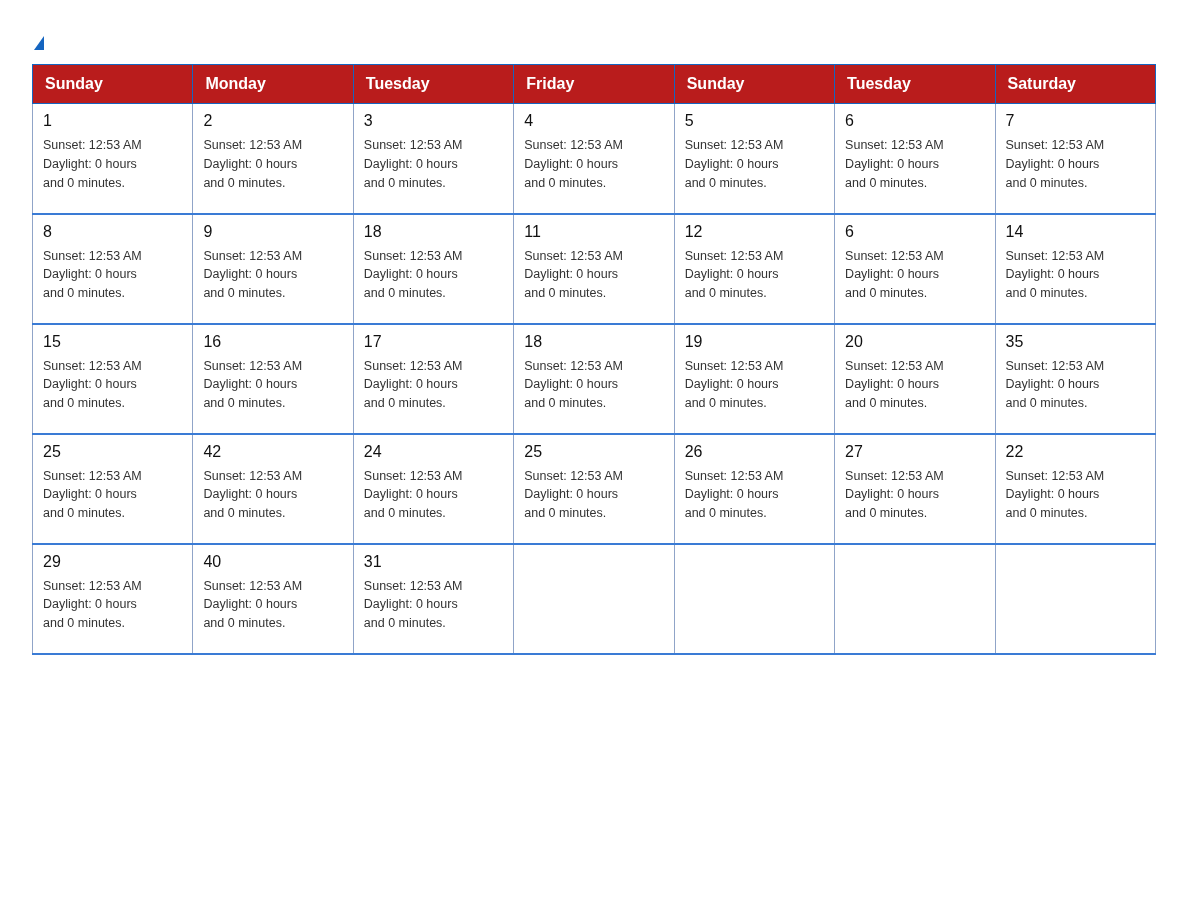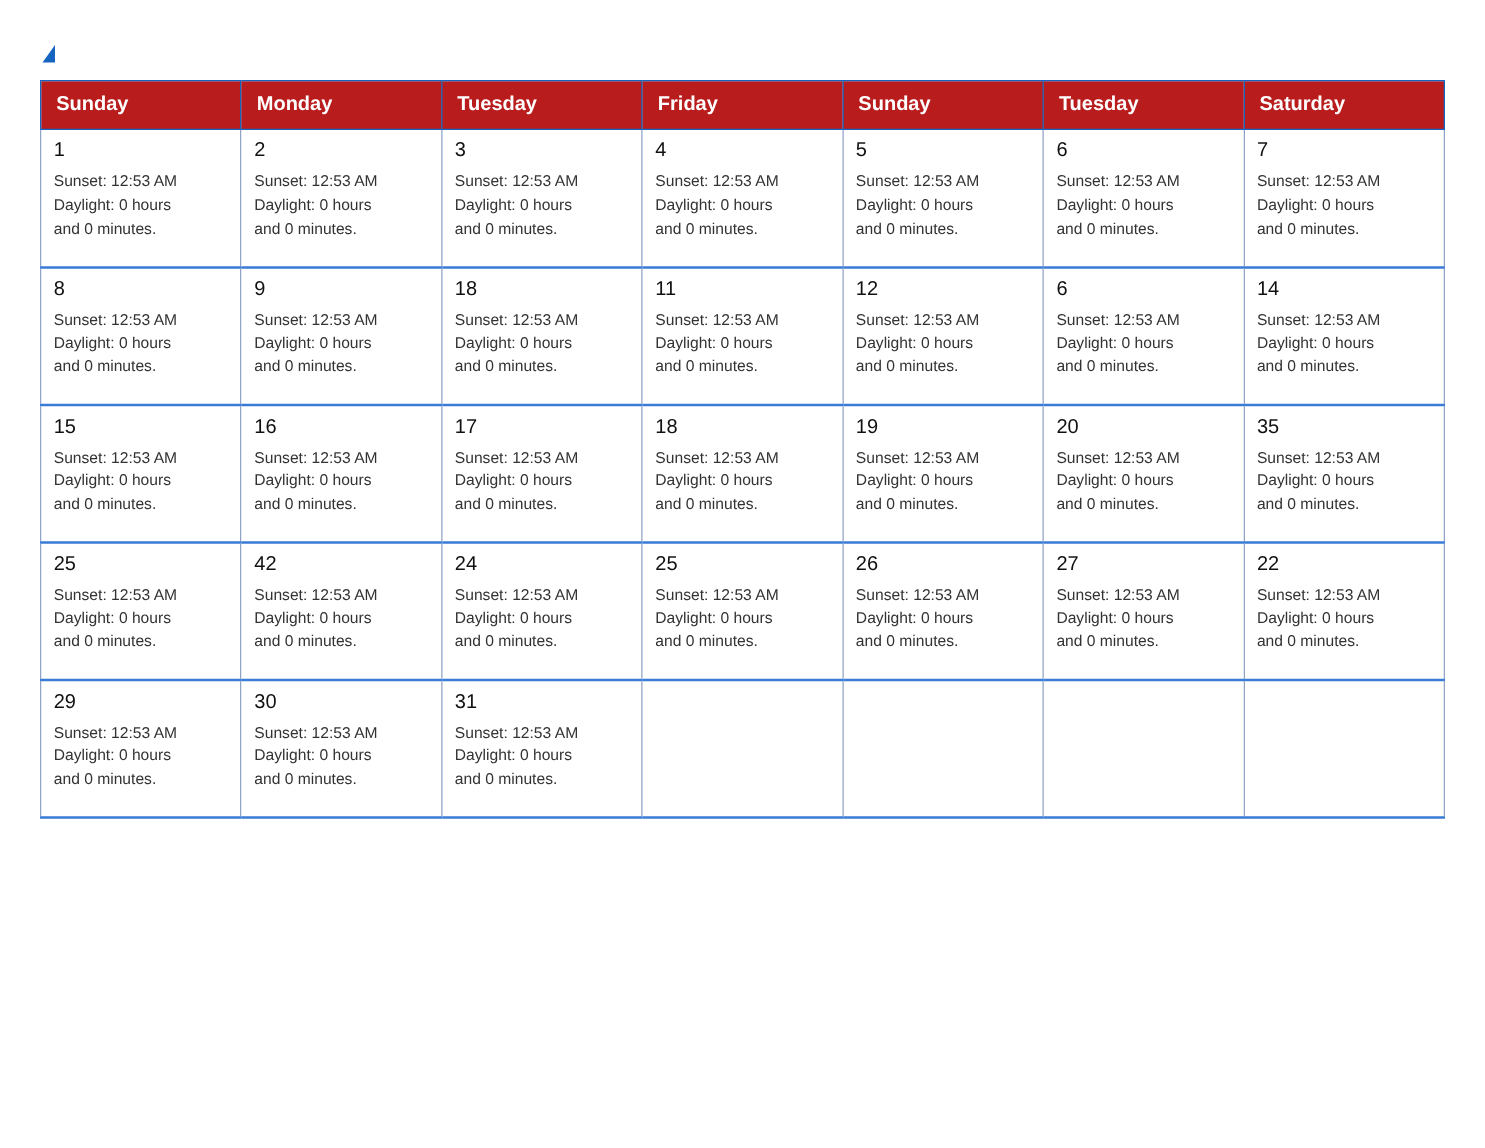--- a/index.html
+++ b/index.html
@@ -255,21 +255,21 @@
           <span class="day-number">22</span>
           <div class="day-info">Sunset: 12:53 AM<br>Daylight: 0 hours<br>and 0 minutes.</div>
         </td>
       </tr>
       <tr>
         <td>
           <span class="day-number">29</span>
           <div class="day-info">Sunset: 12:53 AM<br>Daylight: 0 hours<br>and 0 minutes.</div>
         </td>
         <td>
-          <span class="day-number">30</span>
+          <span class="day-number">40</span>
           <div class="day-info">Sunset: 12:53 AM<br>Daylight: 0 hours<br>and 0 minutes.</div>
         </td>
         <td>
           <span class="day-number">31</span>
           <div class="day-info">Sunset: 12:53 AM<br>Daylight: 0 hours<br>and 0 minutes.</div>
         </td>
         <td class="empty-cell"></td>
         <td class="empty-cell"></td>
         <td class="empty-cell"></td>
         <td class="empty-cell"></td>

